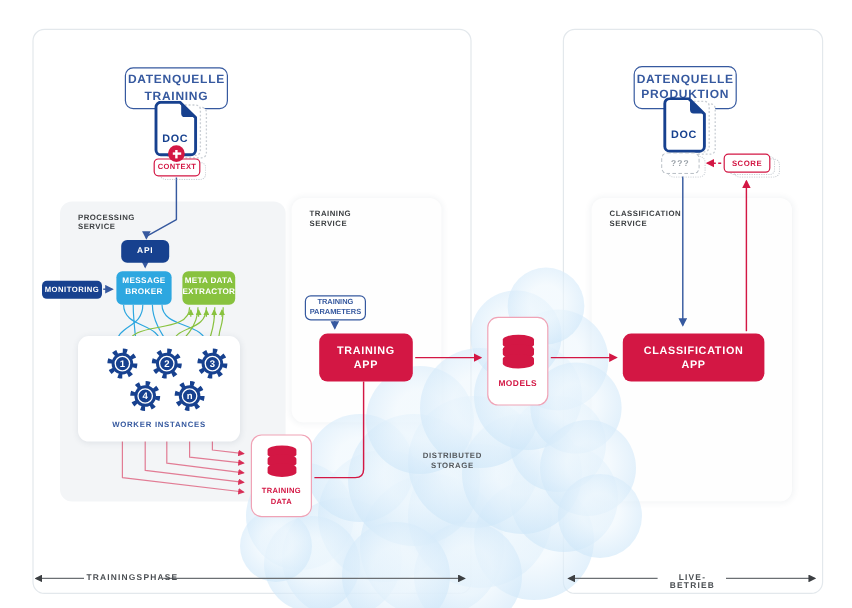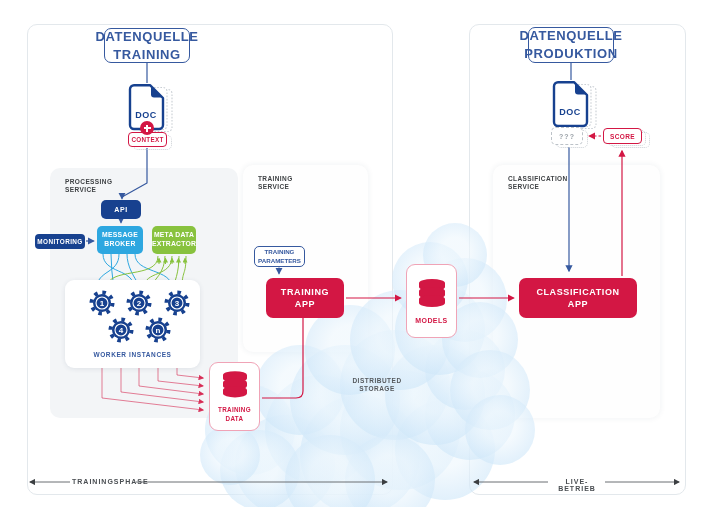--- a/index.html
+++ b/index.html
@@ -34,21 +34,21 @@
   .green-box { background:#88c23e; color:#fff; font-weight:bold; }
   .red-box   { background:#d31744; color:#fff; font-weight:bold; border-radius:7px; }
   .outline-blue { background:#fff; border:1.5px solid #36599f; color:#36599f; font-weight:bold; }
   .outline-red  { background:#fff; border:1.5px solid #d31744; color:#d31744; font-weight:bold; }
   .outline-pink { background:#fff; border:1.5px solid #f0a3b6; border-radius:9px;
     flex-direction:column; color:#d31744; font-weight:bold; }
   .dashed-gray { background:#fff; border:1.5px dashed #bcc2c8; color:#9aa1a8; font-weight:bold; }
   .ghost { position:absolute; border:1.2px dotted #c9ced4; border-radius:5px; background:transparent; z-index:-1; }
 
   .src-box { background:#fff; border:1.5px solid #36599f; border-radius:7px; color:#36599f;
-    font-weight:bold; font-size:13px; letter-spacing:.6px; line-height:1.35; }
+    font-weight:bold; font-size:10px; letter-spacing:.6px; line-height:1.35;margin-top:28px; }
 
   .plus { position:absolute; width:14px; height:14px; border-radius:50%; background:#d31744;
     z-index:6; }
   .plus::before, .plus::after { content:""; position:absolute; background:#fff; }
   .plus::before { left:3.5px; top:6.1px; width:7px; height:1.8px; }
   .plus::after  { left:6.1px; top:3.5px; width:1.8px; height:7px; }
 
   .worker-panel { position:absolute; background:#ffffff; border-radius:9px;
     box-shadow:0 1px 5px rgba(40,60,90,.10); z-index:5; }
   .worker-label { position:absolute; width:100%; text-align:center; font-size:6.5px;

